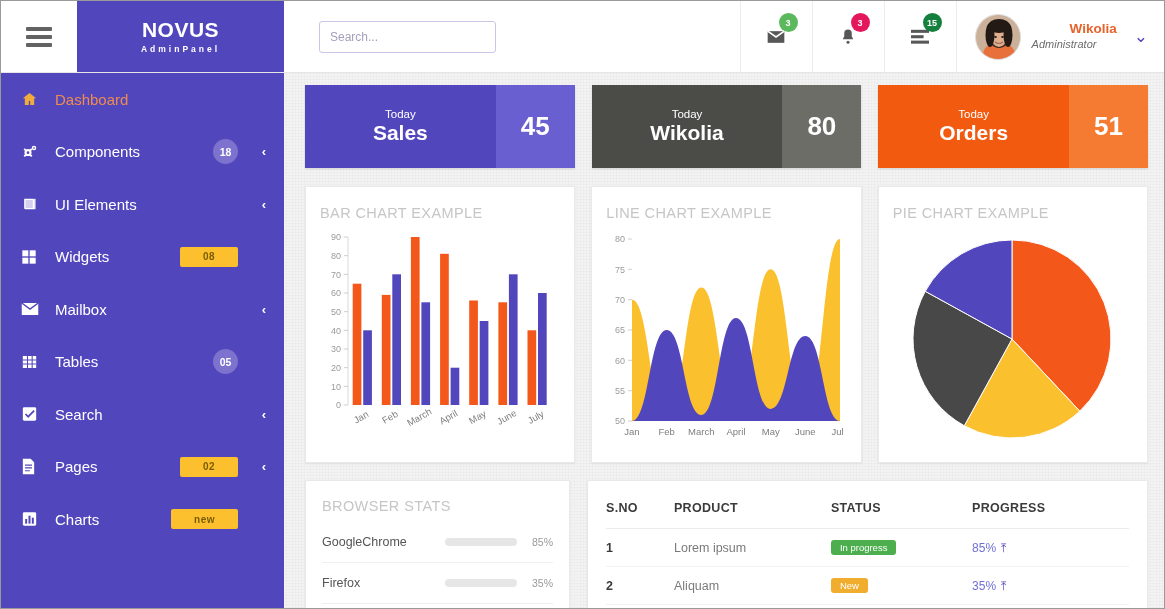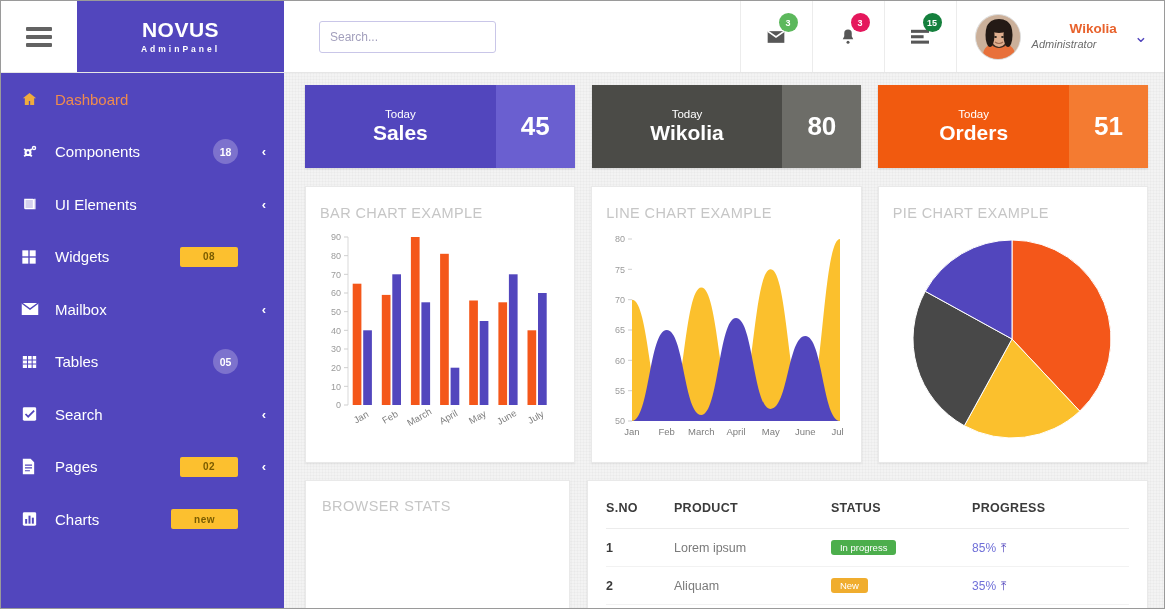--- a/index.html
+++ b/index.html
@@ -530,20 +530,32 @@
               <path d="M 119 110 L 71.31 196.75 A 99 99 0 0 1 32.25 62.31 Z" fill="#484848" stroke="#fff" stroke-width="1"></path>
               <path d="M 119 110 L 32.25 62.31 A 99 99 0 0 1 119.00 11.00 Z" fill="#5246bd" stroke="#fff" stroke-width="1"></path>
             </svg>
           </div>
       </div>
     </div>
 
     <div class="bottom-row">
       <div class="card browser-card">
         <div class="card-title">BROWSER STATS</div>
+        <div id="browser-rows">
+            <div class="br-row">
+              <span class="br-name">GoogleChrome</span>
+              <span class="br-bar"><span class="br-fill" style="width:85%;background:#5cb85c"></span></span>
+              <span class="br-pct">85%</span>
+            </div>
+            <div class="br-row">
+              <span class="br-name">Firefox</span>
+              <span class="br-bar"><span class="br-fill" style="width:35%;background:#fbc02d"></span></span>
+              <span class="br-pct">35%</span>
+            </div>
+          </div>
       </div>
       <div class="card table-card">
         <table>
           <colgroup>
               <col class="c1">
               <col class="c2">
               <col class="c3">
               <col class="c4">
             </colgroup>
           <thead>

